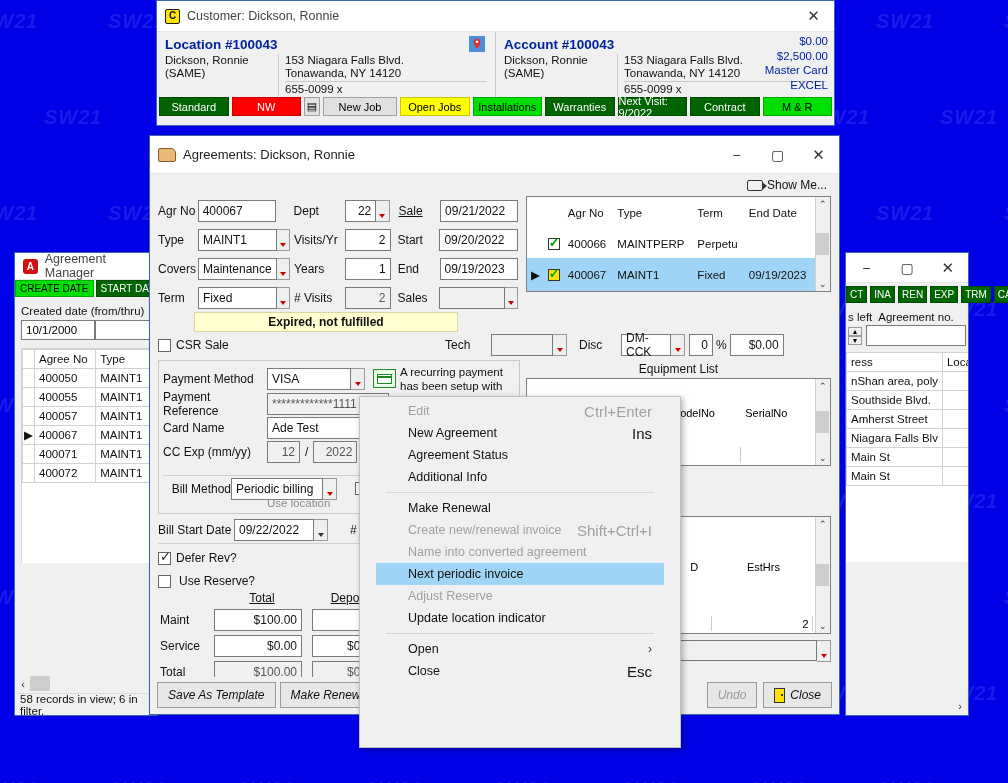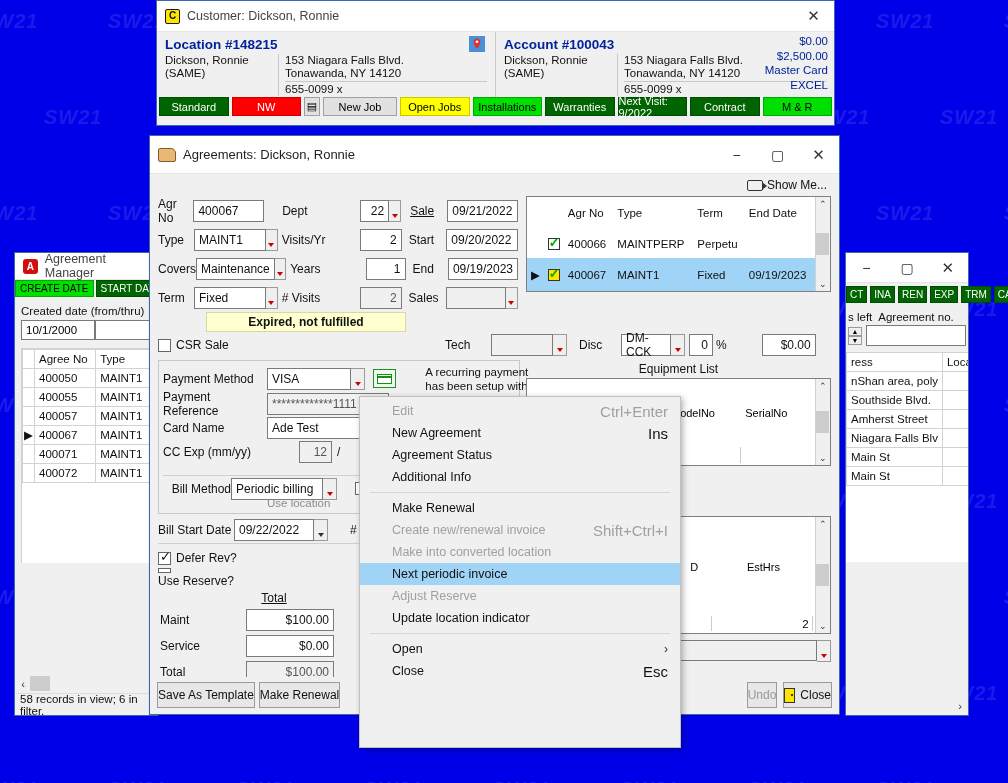--- a/index.html
+++ b/index.html
@@ -161,32 +161,32 @@
   .agr-form { width: 360px; }
   .frow { display:flex; align-items:center; height: 29px; }
   .flbl { font-size: 12px; color:#111; }
   .fin {
     border: 1px solid #7a7a7a; background:#fff; height: 22px;
     font-size: 12px; padding: 1px 4px; color:#111;
     font-family: "Liberation Sans", sans-serif;
     display:flex; align-items:center;
   }
   .fin.ro { background:#f0f0f0; color:#555; }
-  .fin.num { justify-content:flex-end;margin-left:32px; }
+  .fin.num { justify-content:flex-end; }
   .ddbtn { width: 14px; height: 22px; border:1px solid #9a9a9a; border-left:none;
            background:#efefef; display:flex; align-items:flex-end;
            justify-content:center; }
   .ddbtn i { display:block; width:0;height:0;border-left:3px solid transparent;
              border-right:3px solid transparent;border-top:4px solid #c00;
              margin-bottom: 3px; }
   .ddbtn.blk i { border-top-color:#333; }
   .expired { background:#ffffd0; border:1px solid #d8d8a0; height: 20px;
              display:flex; align-items:center; justify-content:center;
-             font-weight:bold; font-size:12px; color:#111; width: 200px;
-             margin-left: 48px; }
+             font-weight:bold; font-size:12px; color:#111; width: 264px;
+             margin-left: 36px; }
   .agr-right { flex:1; padding-left: 8px; }
   .lgrid { border:1px solid #808080; background:#fff; height: 96px; overflow:hidden;
            display:flex; }
   .lgrid table { border-collapse: collapse; width: 100%; }
   .lgrid th { font-size: 11.5px; font-weight: normal; text-align:left;
               padding: 2px 4px; color:#111; background:#fff;}
   .lgrid td { font-size: 11.5px; padding: 1px 4px; color:#111; white-space:nowrap;}
   .lgrid tr.sel td { background:#9fd4f7; }
   .vscroll { width: 16px; background:#f0f0f0; border-left:1px solid #d0d0d0;
              display:flex; flex-direction:column; align-items:center;
@@ -215,31 +215,31 @@
             display:flex;align-items:center;justify-content:center;
             font-size:11.5px; color:#111; margin-top:2px;}
   .eqhdr { text-align:center; font-size:12px; color:#111; padding: 2px 0; }
   .ebox { border:1px solid #808080; background:#fff; display:flex; }
   .totals td { font-size:12px; color:#111; padding: 1px 0; }
 
   .bbar { position:absolute; left:1px; right:1px; bottom: 1px; height: 36px;
           background:#f0f0f0; display:flex; align-items:center; padding: 0 6px; gap:4px;}
   .bbtn { border:1px solid #9a9a9a; background:#e7e7e7; height:26px;
           display:flex; align-items:center; justify-content:center;
-          font-size:12px; color:#111; padding: 0 0; }
+          font-size:12px; color:#111; padding: 0 10px; font-style: italic; }
   .bbtn.dis { color:#9a9a9a; }
   .doorico { width:11px;height:15px;background:#ffe400;border:1px solid #333;
              margin-right:5px; position:relative;}
   .doorico::after{content:'';position:absolute;right:1px;top:5px;width:2px;height:2px;
              background:#333;}
 
   
   #ctxmenu {
     position:absolute; left: 359px; top: 396px; width: 322px; height: 352px;
-    background:#f0f0f0; border:1px solid #c0c0c0; padding: 3px 0;
+    background:#f0f0f0; border:1px solid #c0c0c0; padding: 3px 16px;
     box-shadow: 2px 2px 6px rgba(0,0,0,0.3);
   }
   .mi { height: 22px; display:flex; align-items:center; padding: 0 12px 0 32px;
         font-size: 12.5px; color:#111; }
   .mi.dis { color:#a0a0a0; }
   .mi.hl { background:#9fd4f7; }
   .mi .sk { margin-left:auto; font-size:15px; }
   .mi .sk.dis { color:#a0a0a0; }
   .msep { height: 1px; background:#d6d6d6; margin: 4px 10px; }
   .sub { margin-left:auto; font-size: 12px; color:#333; }
@@ -329,21 +329,21 @@
   <div class="win" id="custWin">
     <div class="titlebar">
       <span class="cust-icon">C</span>
       <span class="tlabel">Customer: Dickson,  Ronnie</span>
       <div class="winbtns">
         <div class="winbtn close">✕</div>
       </div>
     </div>
     <div class="cust-body">
       <div class="cust-half">
-        <div class="cust-h">Location #148215</div>
+        <div class="cust-h">Location #100043</div>
         <svg class="map-pin" viewBox="0 0 16 16">
           <rect x="0" y="0" width="16" height="16" fill="#4a90d9"></rect>
           <path d="M8 2.5c-1.9 0-3.4 1.5-3.4 3.4C4.6 8.5 8 13 8 13s3.4-4.5 3.4-7.1c0-1.9-1.5-3.4-3.4-3.4z" fill="#e03030"></path>
           <circle cx="8" cy="5.8" r="1.3" fill="#fff"></circle>
         </svg>
         <div class="cust-cols">
           <div class="cust-c1">
             <div>Dickson,  Ronnie</div>
             <div>(SAME)</div>
           </div>
@@ -744,21 +744,21 @@
           <span class="ddbtn blk">
               <i></i>
             </span>
           <span class="flbl" style="margin-left:22px">#</span>
         </div>
         <div style="border-top:1px solid #d0d0d0;padding-top:4px;">
           <div style="display:flex;align-items:center;gap:5px;height:20px;">
             <span class="chk on"></span>
             <span class="flbl">Defer Rev?</span>
           </div>
-          <div style="display:flex;align-items:flex-start;gap:1px;height:20px;flex-direction:column;">
+          <div style="display:flex;align-items:flex-end;gap:8px;height:20px;">
             <span class="chk"></span>
             <span class="flbl">Use Reserve?</span>
           </div>
           <table class="totals">
             <tbody>
                 <tr>
               <td style="width:52px"></td>
               <td style="width:96px;text-align:center;text-decoration:underline">Total</td>
               <td style="width:78px;text-align:center;text-decoration:underline">Deposit</td>
               <td style="text-align:left;padding-left:4px;">- Def</td>
@@ -871,21 +871,21 @@
     </div>
     <div class="msep"></div>
     <div class="mi">
       <span>Make Renewal</span>
     </div>
     <div class="mi dis">
       <span>Create new/renewal invoice</span>
       <span class="sk dis">Shift+Ctrl+I</span>
     </div>
     <div class="mi dis">
-      <span>Make into converted location</span>
+      <span>Name into converted agreement</span>
     </div>
     <div class="mi hl">
       <span>Next periodic invoice</span>
     </div>
     <div class="mi dis">
       <span>Adjust Reserve</span>
     </div>
     <div class="mi">
       <span>Update location indicator</span>
     </div>

